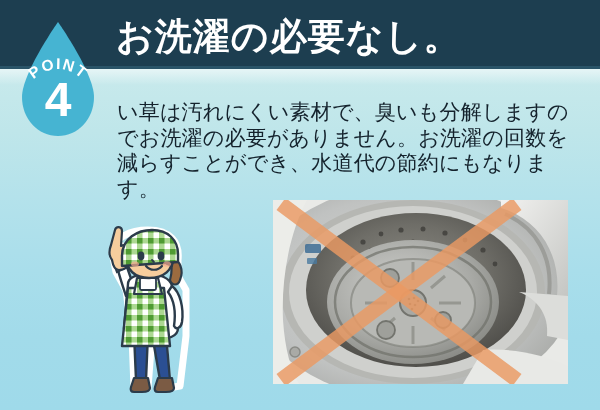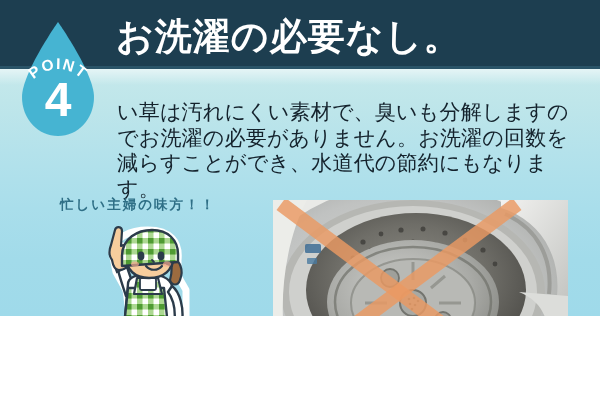--- a/index.html
+++ b/index.html
@@ -7,21 +7,21 @@
     padding: 0;
     background: #ffffff;
   }
   body {
     font-family: "Liberation Sans", sans-serif;
   }
 
   .slide {
     position: relative;
     width: 600px;
-    height: 316px;
+    height: 410px;
     overflow: hidden;
     background: linear-gradient(180deg,
        #cdeced 0%,
        #c9eaec 16%,
        #bfe6ea 32%,
        #b4e2eb 48%,
        #a9deeb 66%,
        #a2dbea 82%,
        #9fdaea 100%);
   }
@@ -187,21 +187,20 @@
       </defs>
       <text>
         <textPath href="#pointArc" startOffset="50%" text-anchor="middle">POINT</textPath>
       </text>
     </svg>
     <div class="drop-number">4</div>
   </div>
 
   <div class="body-text">い草は汚れにくい素材で、臭いも分解しますのでお洗濯の必要がありません。お洗濯の回数を減らすことができ、水道代の節約にもなります。</div>
 
-  <div class="catch-copy">忙しい主婦の味方！！</div>
 
   <svg class="mascot" viewBox="0 0 128 188">
     <defs>
       <pattern id="gingham" width="11" height="11" patternUnits="userSpaceOnUse">
         <rect width="11" height="11" fill="#ffffff"></rect>
         <rect width="5.5" height="11" fill="#9ed17f" opacity=".85"></rect>
         <rect width="11" height="5.5" fill="#9ed17f" opacity=".85"></rect>
         <rect width="5.5" height="5.5" fill="#4f9b33"></rect>
       </pattern>
       <clipPath id="apronClip">

